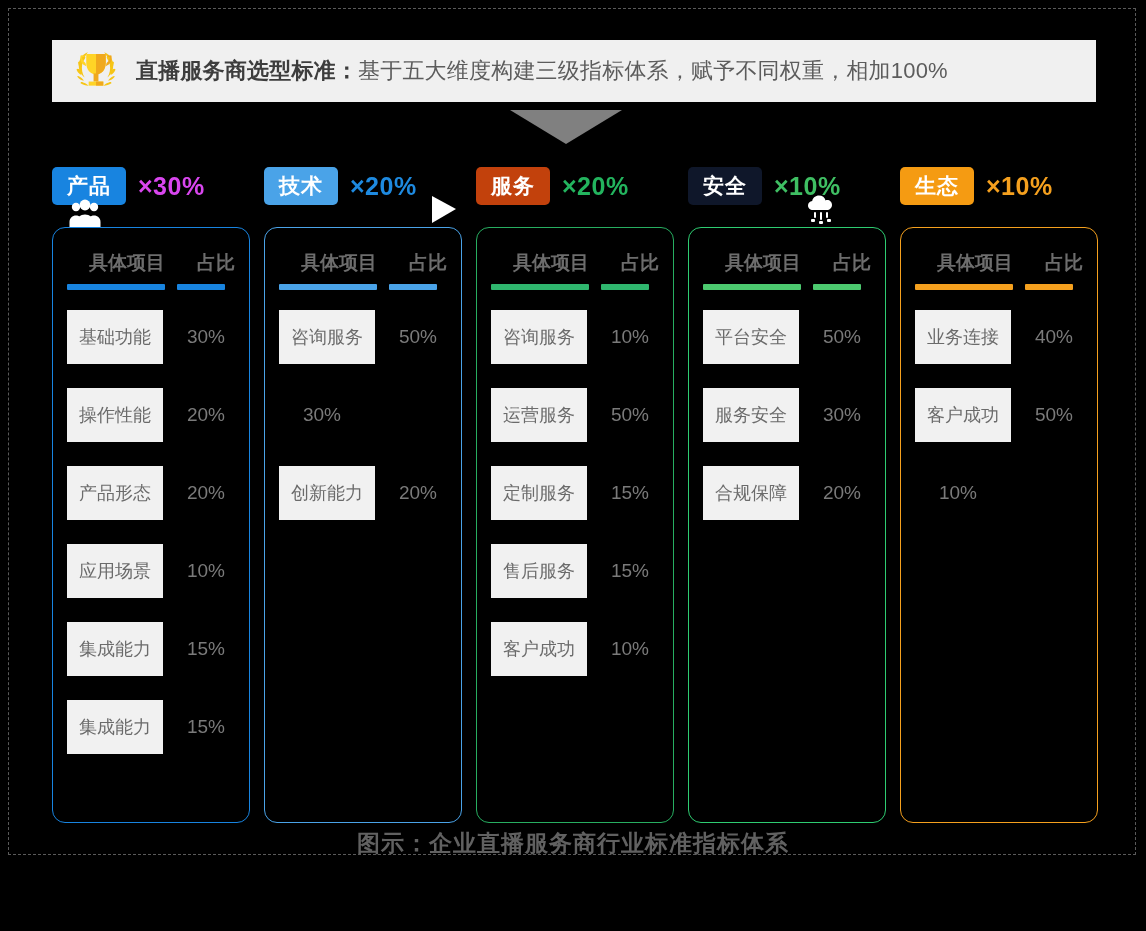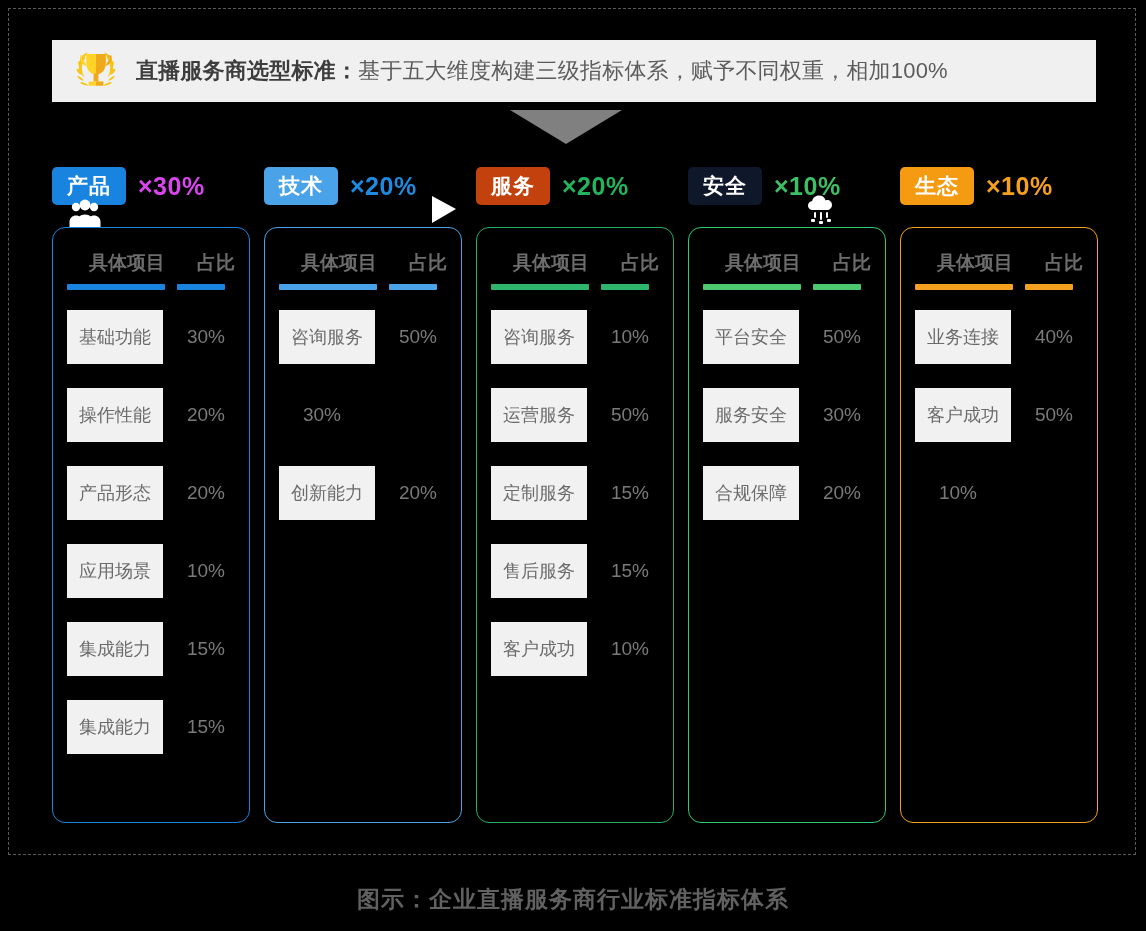--- a/index.html
+++ b/index.html
@@ -187,21 +187,21 @@
     font-size: 19px;
     font-weight: normal;
     color: #7a7a7a;
     text-align: center;
   }
 
   
   .caption {
     position: absolute;
     left: 0;
-    top: 884px;
+    top: 828px;
     width: 1146px;
     text-align: center;
     font-size: 23px;
     font-weight: bold;
     color: #616161;
     letter-spacing: 1px;
   }
 </style>
 </head>
 <body>

